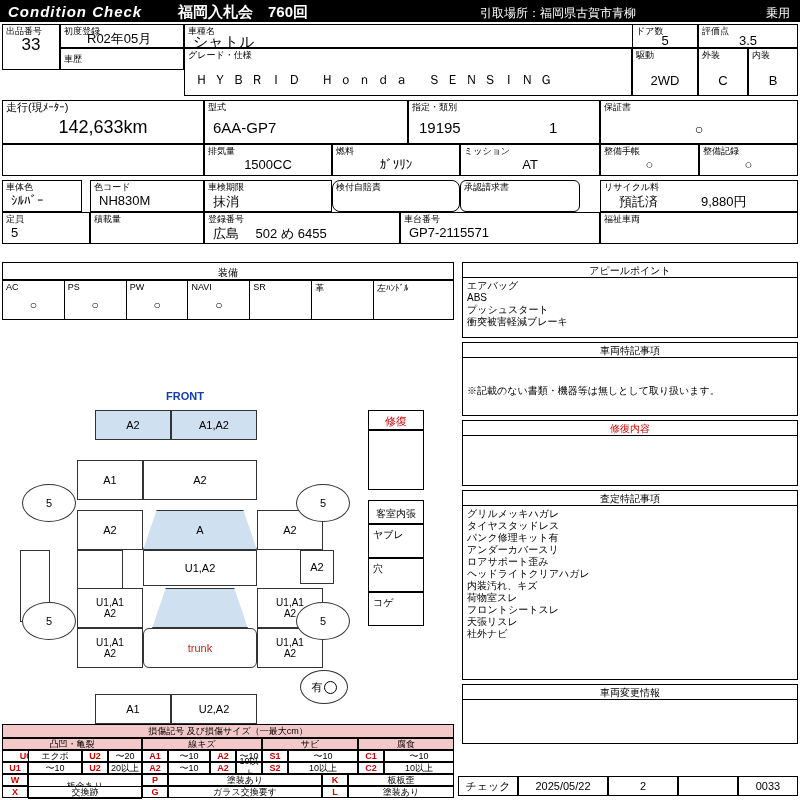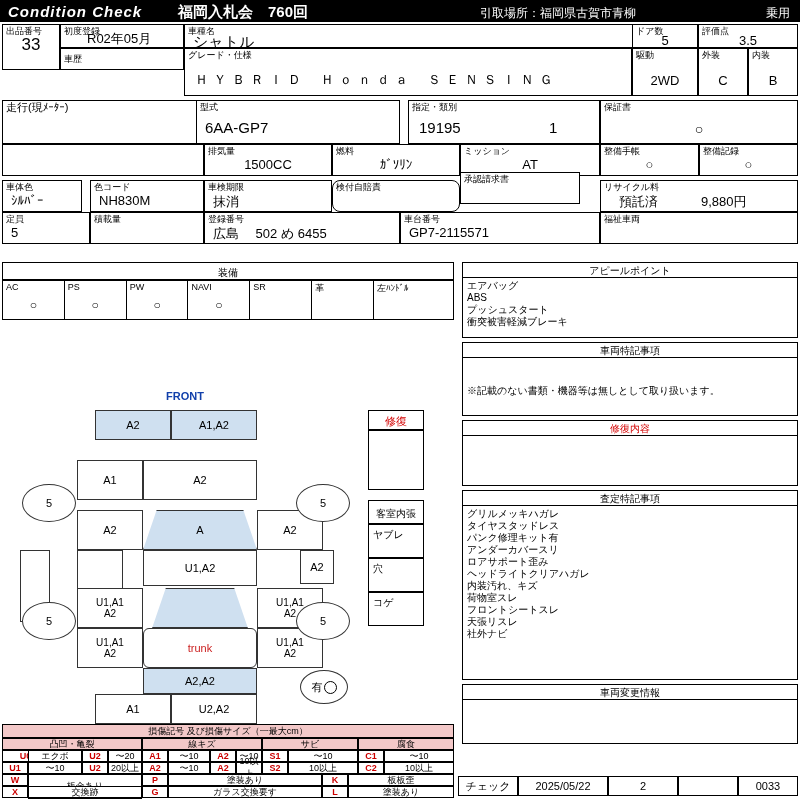--- a/index.html
+++ b/index.html
@@ -109,24 +109,25 @@
     <span class="cap">外装</span>
     <span class="vc" style="top:24px;">C</span>
   </div>
   <div class="cell" style="left:748px; top:48px; width:50px; height:48px;">
     <span class="cap">内装</span>
     <span class="vc" style="top:24px;">B</span>
   </div>
 
   <div class="cell" style="left:2px; top:100px; width:202px; height:44px;">
     <span class="cap" style="font-size:11px;">走行(現ﾒｰﾀｰ)</span>
+    <span class="vc" style="top:16px; font-size:18px;">142,633km</span>
   </div>
   <div class="cell" style="left:2px; top:144px; width:202px; height:32px;"></div>
 
-  <div class="cell" style="left:196px; top:100px; width:204px; height:44px;">
+  <div class="cell" style="left:204px; top:100px; width:204px; height:44px;">
     <span class="cap">型式</span>
     <span class="v" style="top:18px; font-size:15px;">6AA-GP7</span>
   </div>
   <div class="cell" style="left:408px; top:100px; width:192px; height:44px;">
     <span class="cap">指定・類別</span>
     <span class="v" style="left:10px; top:18px; font-size:15px;">19195</span>
     <span class="v" style="left:140px; top:18px; font-size:15px;">1</span>
   </div>
   <div class="cell" style="left:600px; top:100px; width:198px; height:44px;">
     <span class="cap">保証書</span>
@@ -163,21 +164,21 @@
     <span class="v" style="top:12px;">NH830M</span>
   </div>
   <div class="cell" style="left:204px; top:180px; width:128px; height:32px;">
     <span class="cap">車検期限</span>
     <span class="v" style="top:12px;">抹消</span>
   </div>
   <div class="cell" style="left:332px; top:180px; width:128px; height:32px;border-radius:8px;">
     <span class="cap">検付自賠責</span>
     <span class="vc" style="top:12px;"></span>
   </div>
-  <div class="cell" style="left:460px; top:172px; width:120px; height:32px;">
+  <div class="cell" style="left:460px; top:180px; width:120px; height:32px;border-radius:6px;">
     <span class="cap">承認請求書</span>
     <span class="vc" style="top:12px;"></span>
   </div>
   <div class="cell" style="left:600px; top:180px; width:198px; height:32px;">
     <span class="cap">リサイクル料</span>
     <span class="v" style="left:18px; top:12px;">預託済</span>
     <span class="v" style="left:100px; top:12px;">9,880円</span>
   </div>
 
   <div class="cell" style="left:2px; top:212px; width:88px; height:32px;">
@@ -270,21 +271,20 @@
     <div class="dg" style="left:77px; top:366px; width:66px; height:40px; flex-direction:column; line-height:11px; font-size:10px;">
       <span>U1,A1</span>
       <span>A2</span>
     </div>
     <div class="dg" style="left:143px; top:366px; width:114px; height:40px; color:#cc2222;border-radius:6px;">trunk</div>
     <div class="dg" style="left:257px; top:366px; width:66px; height:40px; flex-direction:column; line-height:11px; font-size:10px;">
       <span>U1,A1</span>
       <span>A2</span>
     </div>
 
-    <div class="dg blue" style="left:143px; top:406px; width:114px; height:26px;">A2,A2</div>
     <div class="dg" style="left:95px; top:432px; width:76px; height:30px;">A1</div>
     <div class="dg" style="left:171px; top:432px; width:86px; height:30px;">U2,A2</div>
 
     <div class="dg" style="left:20px; top:288px; width:30px; height:72px;"></div>
 
     <div class="dg oval" style="left:22px; top:222px; width:54px; height:38px;">5</div>
     <div class="dg oval" style="left:22px; top:340px; width:54px; height:38px;">5</div>
     <div class="dg oval" style="left:296px; top:222px; width:54px; height:38px;">5</div>
     <div class="dg oval" style="left:22px; top:340px; width:54px; height:38px; left:296px;">5</div>
 

